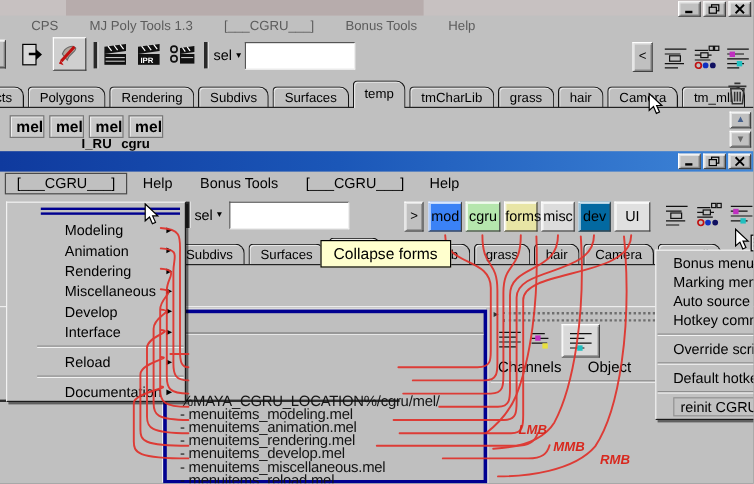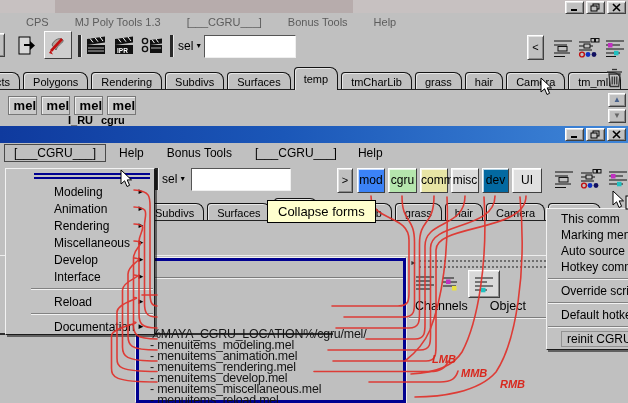--- a/index.html
+++ b/index.html
@@ -244,21 +244,21 @@
   <div class="abs vsep" style="left:155px;top:168px;"></div>
   <div class="abs" style="left:162px;top:172px;font-size:12px;">
     <span>sel</span><span style="font-size:7px;vertical-align:2px;margin-left:2px;">▼</span>
   </div>
   <input class="abs field" style="left: 191px; top: 168px; width: 100px; height: 23px;" value="">
   <div class="abs bevel" style="left:337px;top:168px;width:16px;height:25px;text-align:center;font-size:11px;line-height:23px;">
     <span>&gt;</span>
   </div>
   <div class="abs shelfbtn" style="left:357px;top:168px;width:28px;background:#3b82f6;"><span>mod</span></div>
   <div class="abs shelfbtn" style="left:388px;top:168px;width:29px;background:#b5e6ad;"><span>cgru</span></div>
-  <div class="abs shelfbtn" style="left:420px;top:168px;width:28px;background:#e8e5a5;"><span>comm</span></div>
+  <div class="abs shelfbtn" style="left:420px;top:168px;width:28px;background:#e8e5a5;"><span>forms</span></div>
   <div class="abs shelfbtn" style="left:451px;top:168px;width:28px;background:#dcdcdc;"><span>misc</span></div>
   <div class="abs shelfbtn" style="left:482px;top:168px;width:27px;background:#0369a1;"><span>dev</span></div>
   <div class="abs shelfbtn" style="left:512px;top:168px;width:30px;background:#e0e0e0;"><span>UI</span></div>
   <div class="abs" style="left:553px;top:168px;">
     <svg width="22" height="22" stroke="#111">
         <line x1="2" y1="4" x2="20" y2="4"></line>
         <line x1="2" y1="8" x2="15" y2="8"></line>
         <rect x="6" y="9.5" width="9" height="4.5" fill="#c0c0c0"></rect>
         <line x1="2" y1="16" x2="18" y2="16"></line>
         <line x1="2" y1="19.5" x2="13" y2="19.5"></line>
@@ -398,21 +398,21 @@
     </div>
     <div class="msep"></div>
     <div class="item">
       <span>Documentation</span>
         <span class="arr">►</span>
     </div>
   </div>
 
   <div class="menu cmenu abs" style="left:546px;top:208px;width:140px;height:142px;">
     <div class="item" style="margin-top:2px;">
-        <span>This comm</span>
+        <span>Bonus menu</span>
       </div>
     <div class="item">
         <span>Marking menu</span>
       </div>
     <div class="item">
         <span>Auto source</span>
       </div>
     <div class="item">
         <span>Hotkey comm</span>
       </div>

